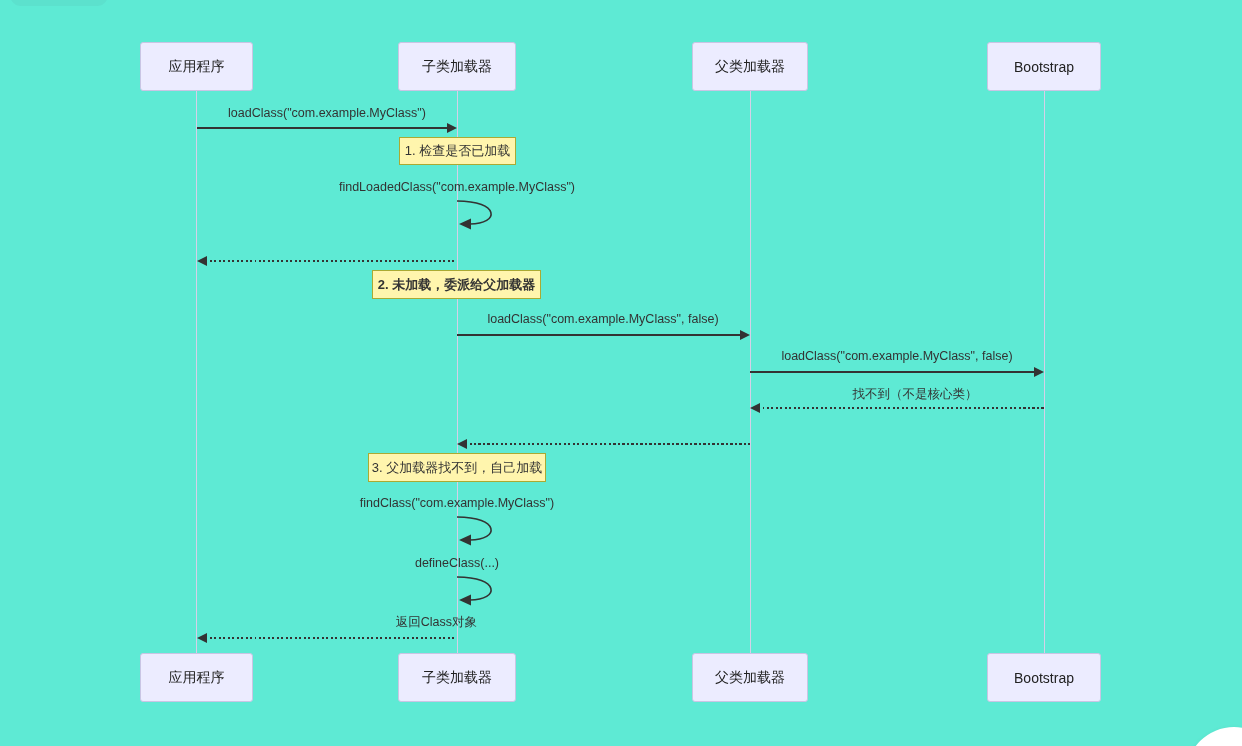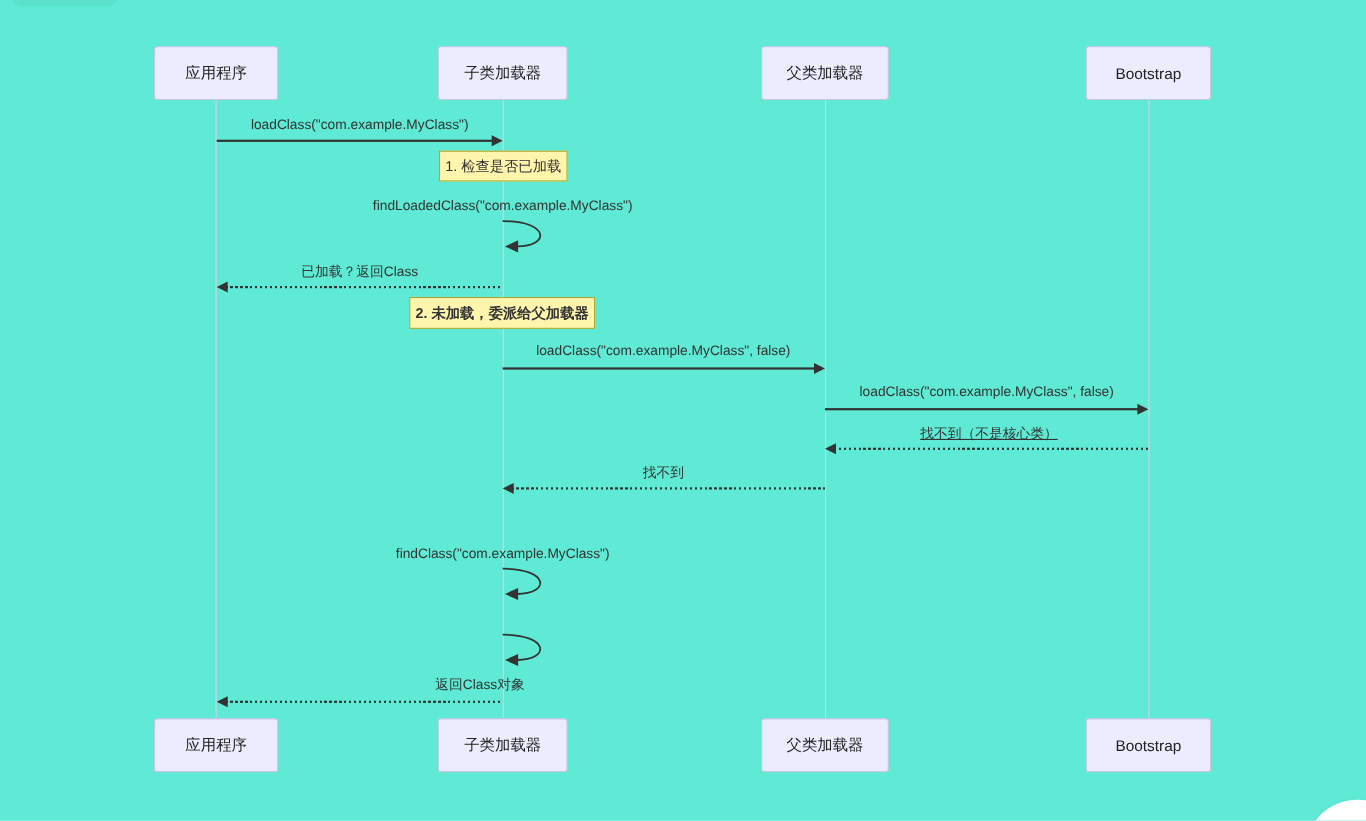--- a/index.html
+++ b/index.html
@@ -121,49 +121,49 @@
   <div class="arrow-right" style="left:447px; top:123px;"></div>
 
   <div class="note" style="left:399px; top:137px; width:117px; height:28px;">1. 检查是否已加载</div>
 
   <div class="msg-label" style="left:297px; top:180px;">findLoadedClass("com.example.MyClass")</div>
   <svg class="self-loop" style="left:456px; top:198px;" width="52" height="32">
     <path d="M 1 3 C 44 3 44 26 14 26" stroke="#333" stroke-width="1.6" fill="none"></path>
     <polygon points="3,26 15,20.5 15,31.5" fill="#333"></polygon>
   </svg>
 
-  <div class="msg-label" style="left:177px; top:239px; width:300px;">已加载？返回Class</div>
   <div class="msg-line-dashed" style="left:205px; top:260px; width:252px;"></div>
   <div class="arrow-left" style="left:197px; top:256px;"></div>
 
   <div class="note" style="left:372px; top:270px; width:169px; height:29px;font-weight:bold;">2. 未加载，委派给父加载器</div>
 
   <div class="msg-label" style="left:443px; top:312px;">loadClass("com.example.MyClass", false)</div>
   <div class="msg-line-solid" style="left:457px; top:334px; width:288px;"></div>
   <div class="arrow-right" style="left:740px; top:330px;"></div>
 
   <div class="msg-label" style="left:737px; top:349px;">loadClass("com.example.MyClass", false)</div>
   <div class="msg-line-solid" style="left:750px; top:371px; width:289px;"></div>
   <div class="arrow-right" style="left:1034px; top:367px;"></div>
 
-  <div class="msg-label" style="left:739px; top:386px;text-decoration:underline;">找不到（不是核心类）</div>
+  <div class="msg-label" style="left:755px; top:386px;">找不到（不是核心类）</div>
   <div class="msg-line-dashed" style="left:758px; top:407px; width:286px;"></div>
   <div class="arrow-left" style="left:750px; top:403px;"></div>
 
-  <div class="msg-label" style="left:443px; top:422px;">找不到</div>
   <div class="msg-line-dashed" style="left:465px; top:443px; width:285px;"></div>
   <div class="arrow-left" style="left:457px; top:439px;"></div>
 
+  <div class="note" style="left:368px; top:453px; width:178px; height:29px;">3. 父加载器找不到，自己加载</div>
 
   <div class="msg-label" style="left:297px; top:496px;">findClass("com.example.MyClass")</div>
   <svg class="self-loop" style="left:456px; top:514px;" width="52" height="32">
     <path d="M 1 3 C 44 3 44 26 14 26" stroke="#333" stroke-width="1.6" fill="none"></path>
     <polygon points="3,26 15,20.5 15,31.5" fill="#333"></polygon>
   </svg>
 
+  <div class="msg-label" style="left:297px; top:556px;">defineClass(...)</div>
   <svg class="self-loop" style="left:456px; top:574px;" width="52" height="32">
     <path d="M 1 3 C 44 3 44 26 14 26" stroke="#333" stroke-width="1.6" fill="none"></path>
     <polygon points="3,26 15,20.5 15,31.5" fill="#333"></polygon>
   </svg>
 
   <div class="msg-label" style="left:177px; top:614px; width:300px;text-align:right;">返回Class对象</div>
   <div class="msg-line-dashed" style="left:205px; top:637px; width:252px;"></div>
   <div class="arrow-left" style="left:197px; top:633px;"></div>
 
 </div>

